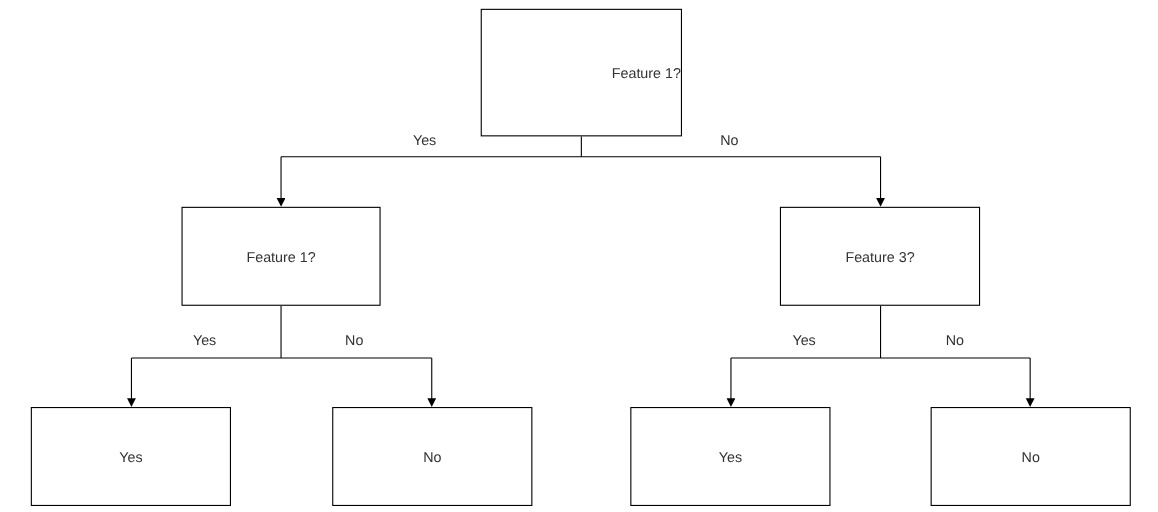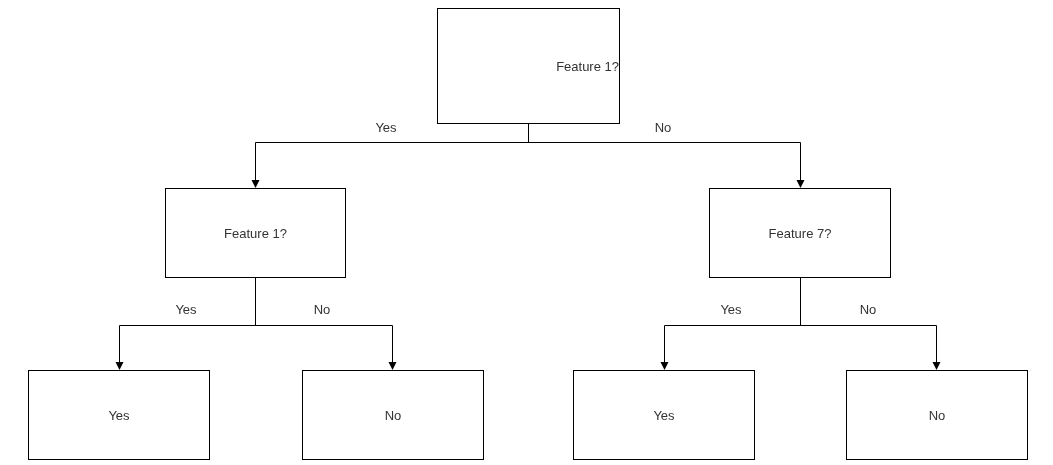--- a/index.html
+++ b/index.html
@@ -93,21 +93,21 @@
 
   <div class="node node-root">
     <span>Feature 1?</span>
   </div>
 
   <div class="node node-f2">
     <span>Feature 1?</span>
   </div>
 
   <div class="node node-f3">
-    <span>Feature 7?</span>
+    <span>Feature 3?</span>
   </div>
 
   <div class="node node-leaf-ll">
     <span>Yes</span>
   </div>
 
   <div class="node node-leaf-lr">
     <span>No</span>
   </div>
 

